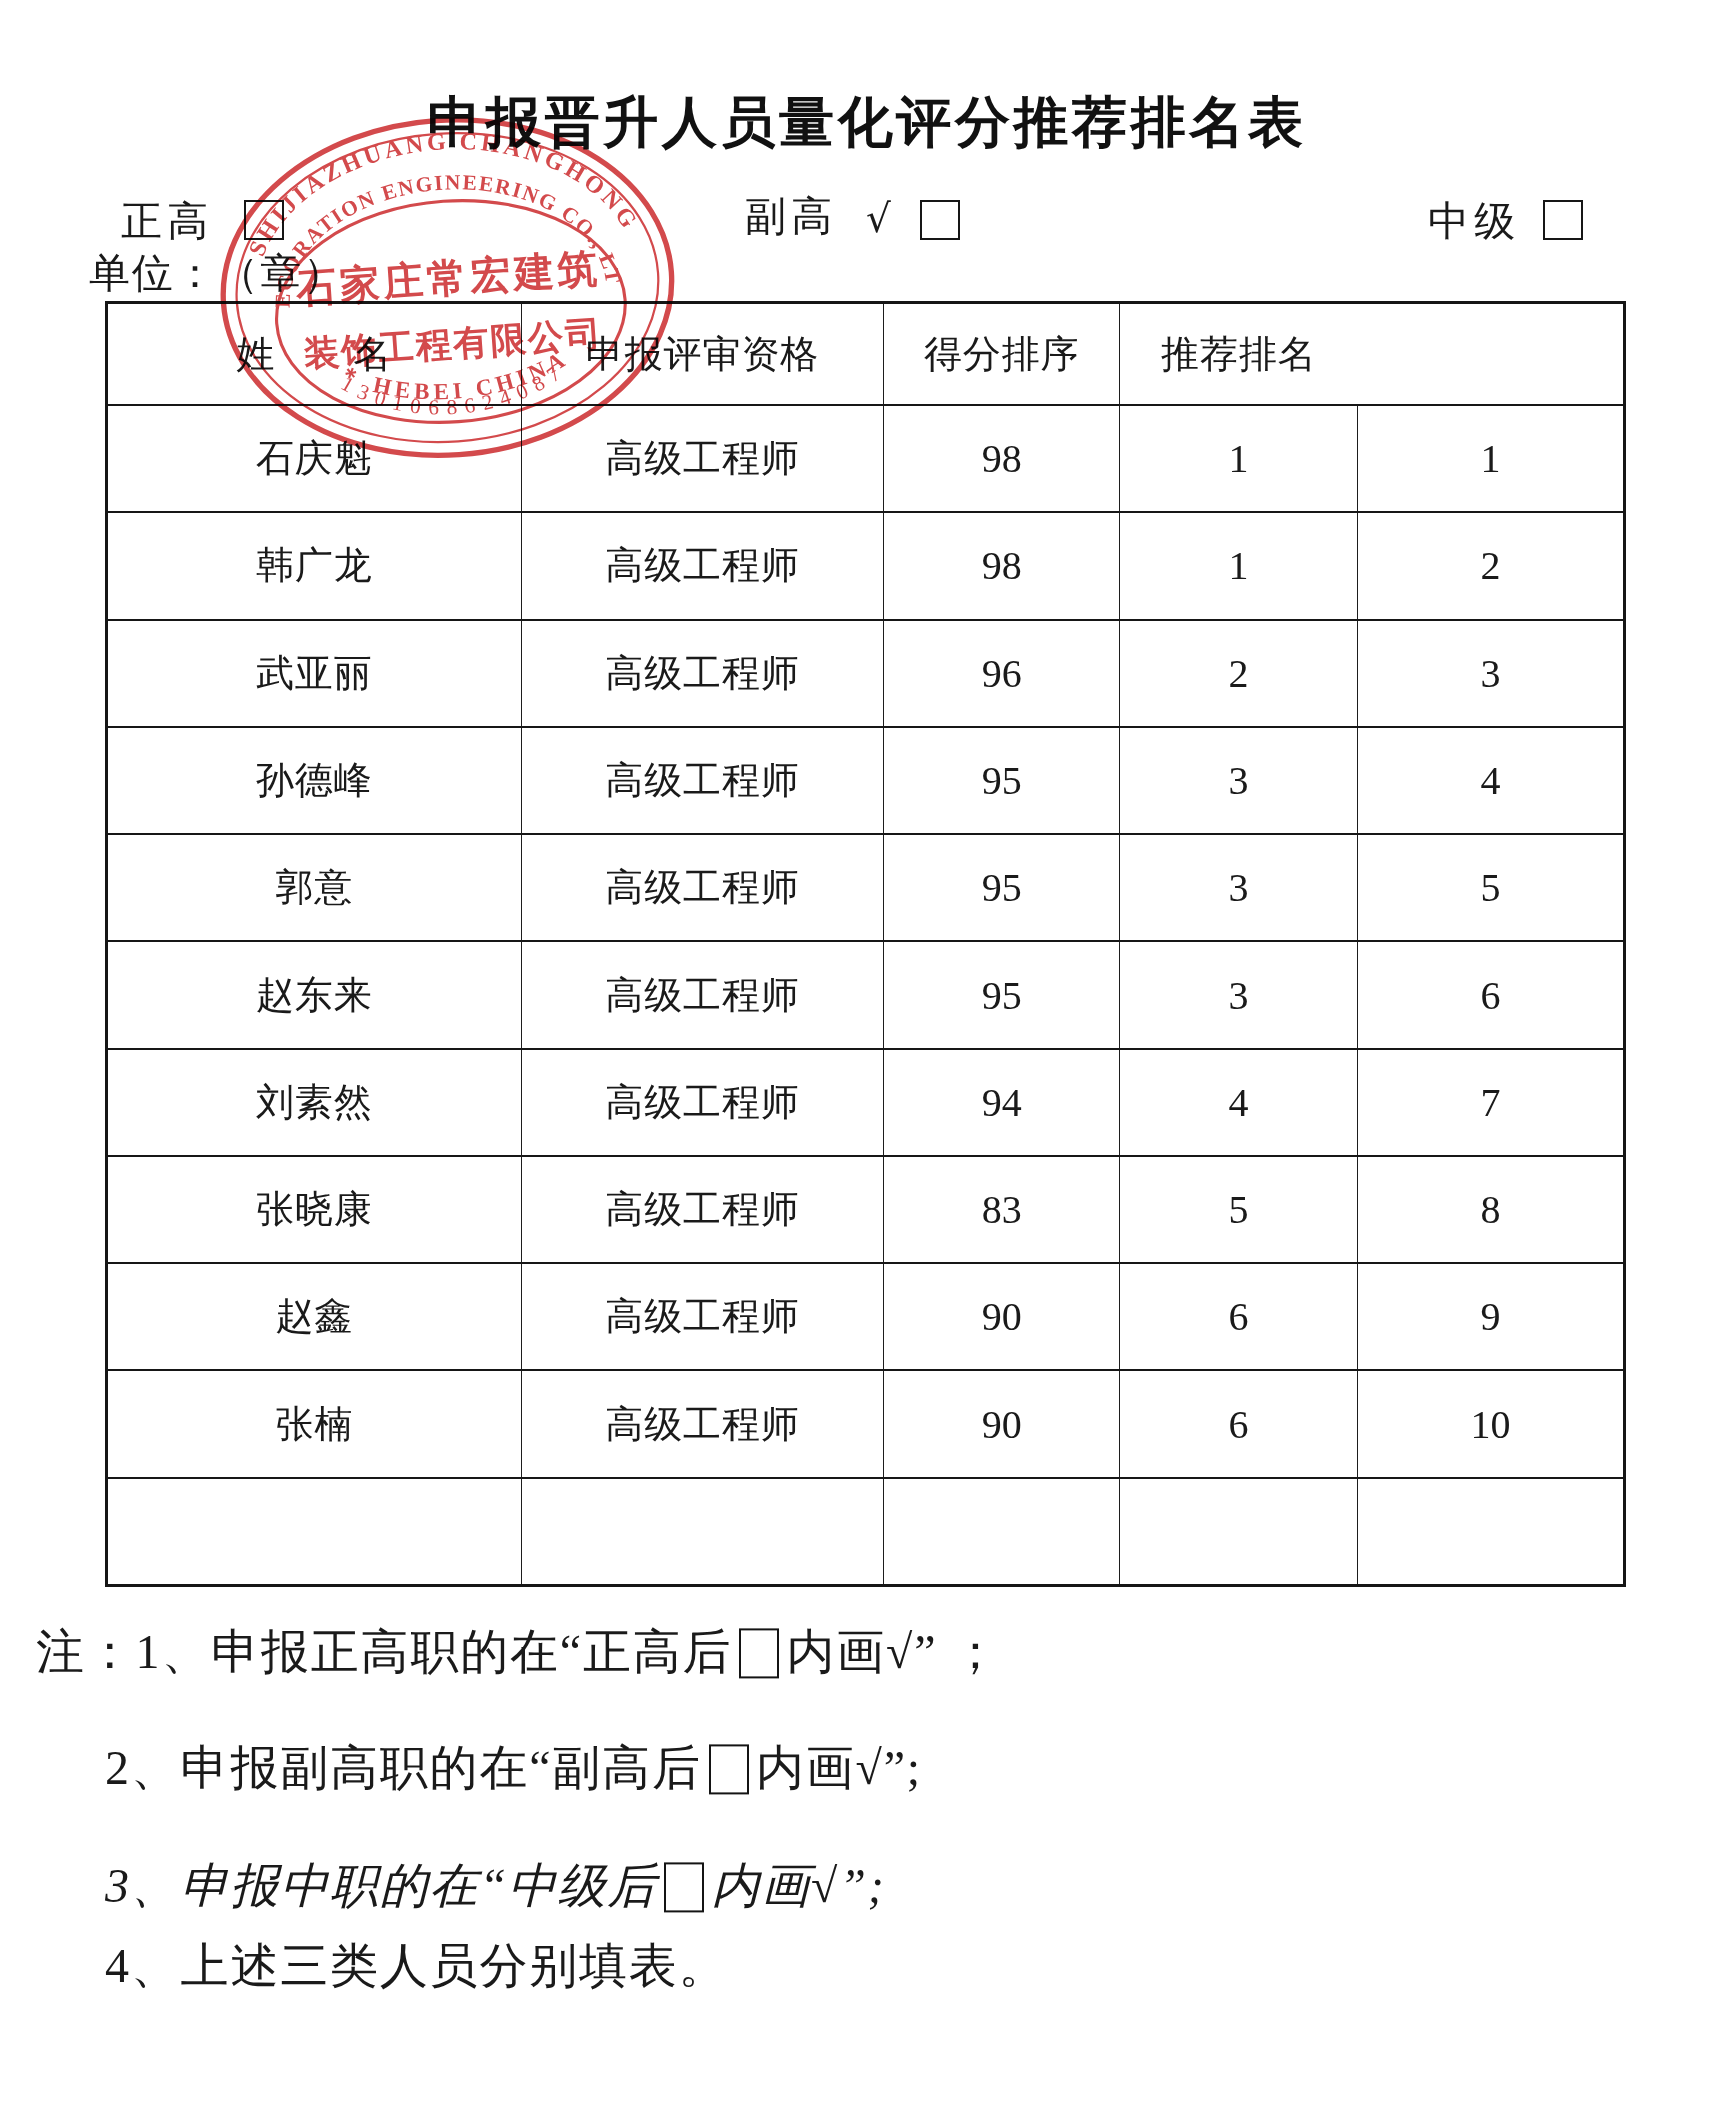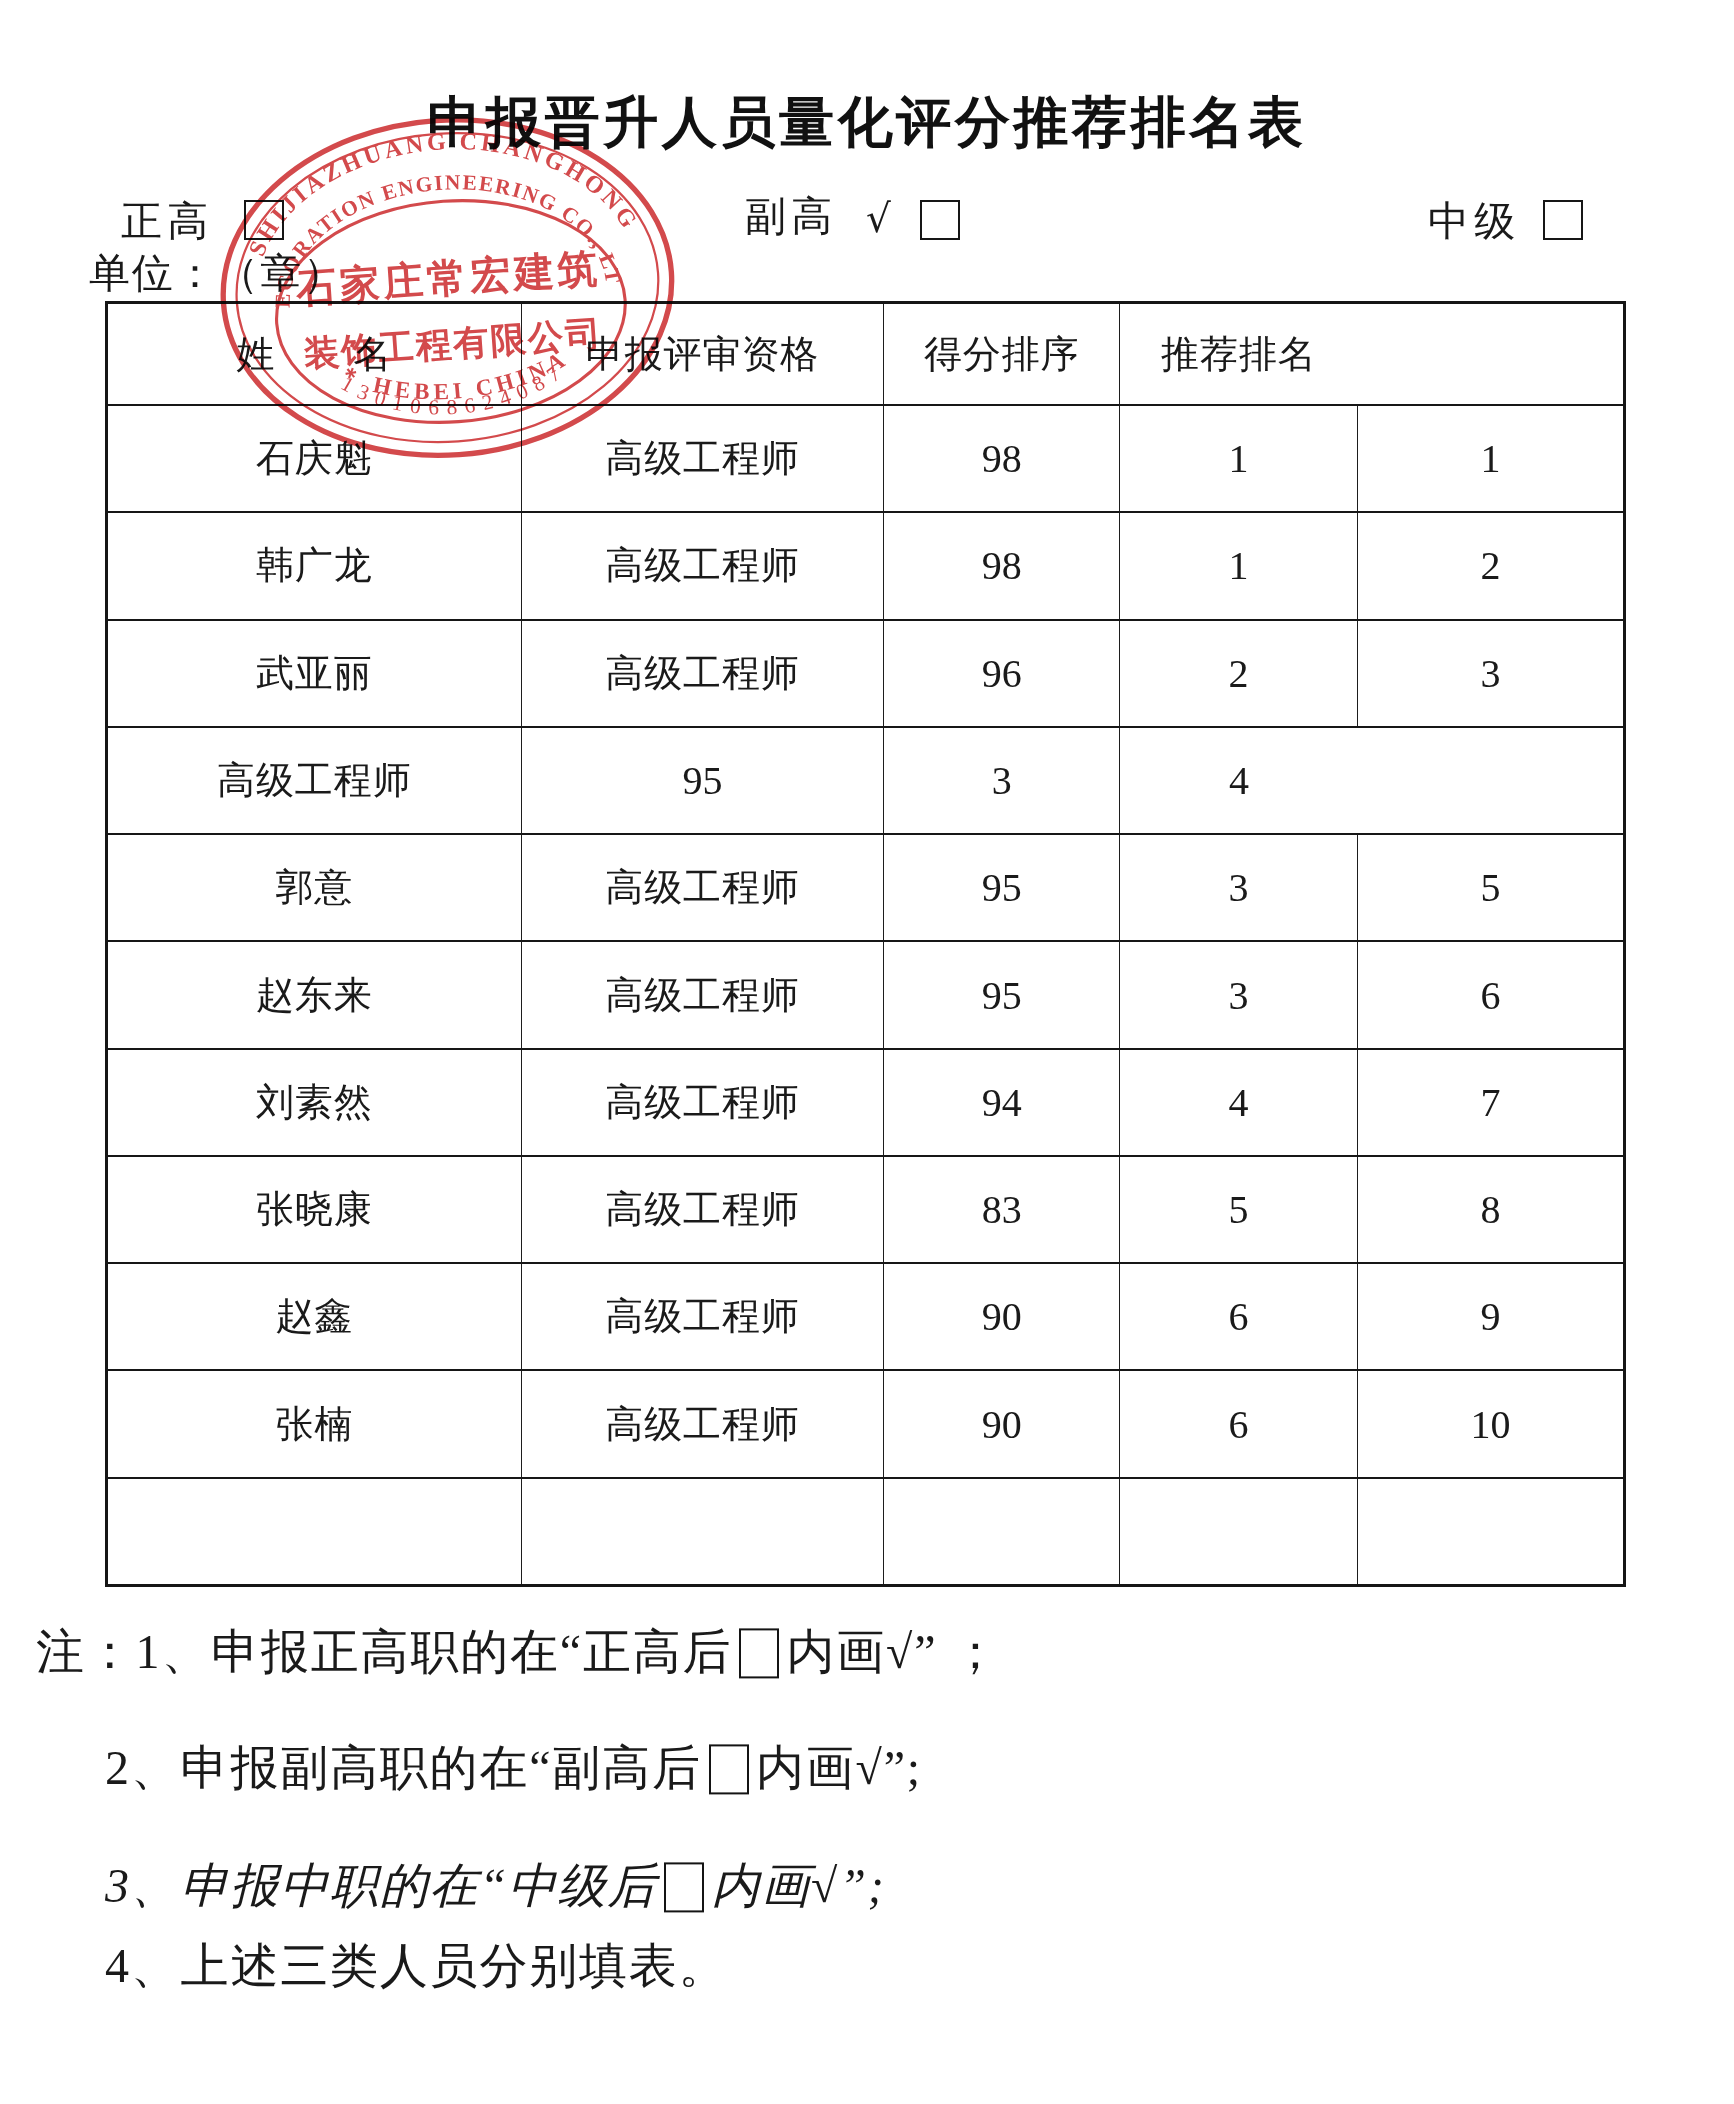--- a/index.html
+++ b/index.html
@@ -107,20 +107,21 @@
     
       <div class="t-row t-body-row">
         <div class="cell">武亚丽</div>
         <div class="cell">高级工程师</div>
         <div class="cell num">96</div>
         <div class="cell num">2</div>
         <div class="cell num">3</div>
       </div>
     
       <div class="t-row t-body-row">
+        <div class="cell">孙德峰</div>
         <div class="cell">高级工程师</div>
         <div class="cell num">95</div>
         <div class="cell num">3</div>
         <div class="cell num">4</div>
       </div>
     
       <div class="t-row t-body-row">
         <div class="cell">郭意</div>
         <div class="cell">高级工程师</div>
         <div class="cell num">95</div>

